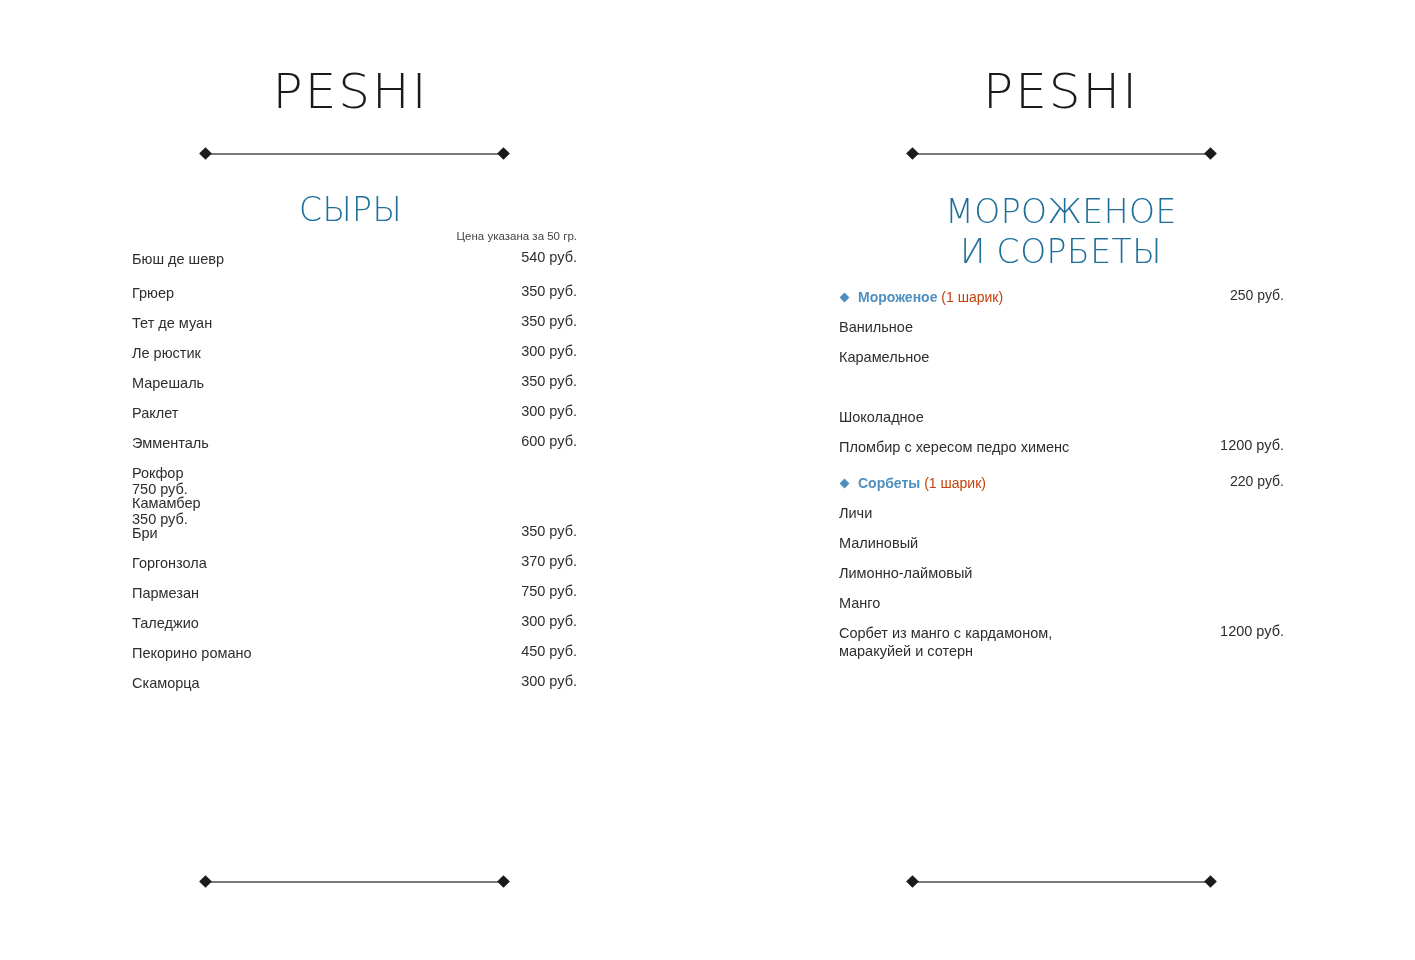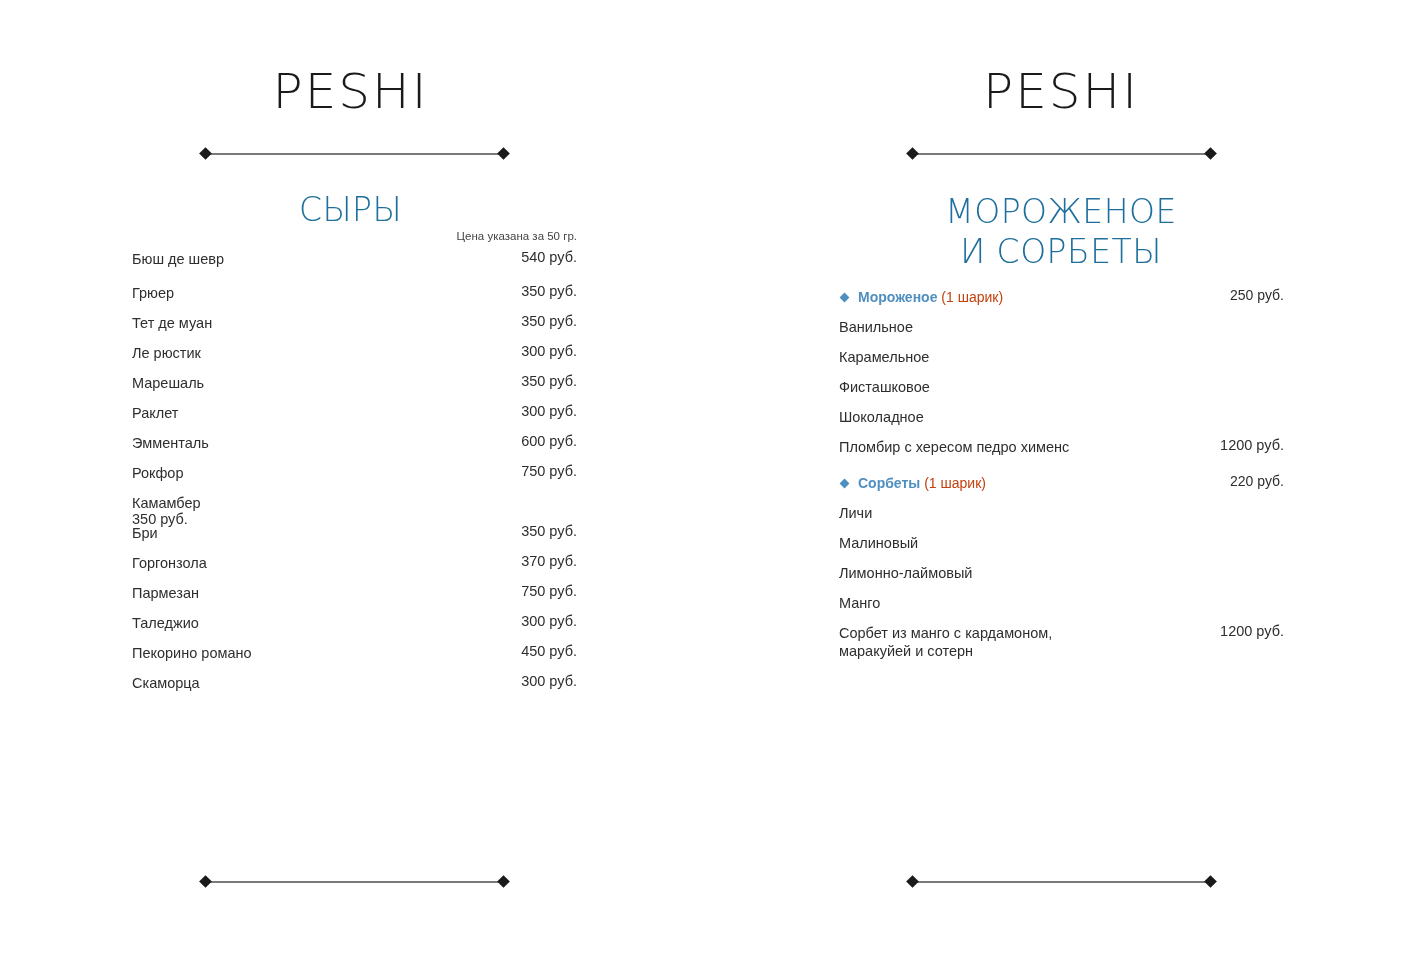--- a/index.html
+++ b/index.html
@@ -92,21 +92,21 @@
       <span class="price">350 руб.</span>
     </div>
   <div class="menu-row" style="top:404px;">
       <span>Раклет</span>
       <span class="price">300 руб.</span>
     </div>
   <div class="menu-row" style="top:434px;">
       <span>Эмменталь</span>
       <span class="price">600 руб.</span>
     </div>
-  <div class="menu-row" style="top:464px;">
+  <div class="menu-row" style="top:464px;flex-direction:column;">
       <span>Рокфор</span>
       <span class="price">750 руб.</span>
     </div>
   <div class="menu-row" style="top:494px;flex-direction:column;">
       <span>Камамбер</span>
       <span class="price">350 руб.</span>
     </div>
   <div class="menu-row" style="top:524px;">
       <span>Бри</span>
       <span class="price">350 руб.</span>
@@ -158,24 +158,20 @@
     <span class="price">250 руб.</span>
   </div>
   <div class="menu-row" style="top:318px;">
       <span>Ванильное</span>
       <span class="price"></span>
     </div>
   <div class="menu-row" style="top:348px;">
       <span>Карамельное</span>
       <span class="price"></span>
     </div>
-  <div class="menu-row" style="top:378px;">
-      <span>Фисташковое</span>
-      <span class="price"></span>
-    </div>
   <div class="menu-row" style="top:408px;">
       <span>Шоколадное</span>
       <span class="price"></span>
     </div>
   <div class="menu-row" style="top:438px;">
       <span>Пломбир с хересом педро хименс</span>
       <span class="price">1200 руб.</span>
     </div>
 
   <div class="menu-row group-head" style="top:474px;">

